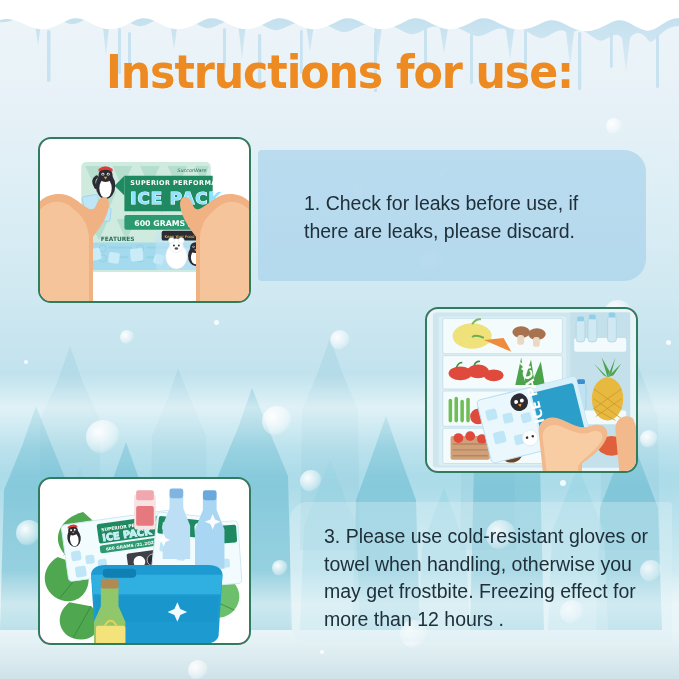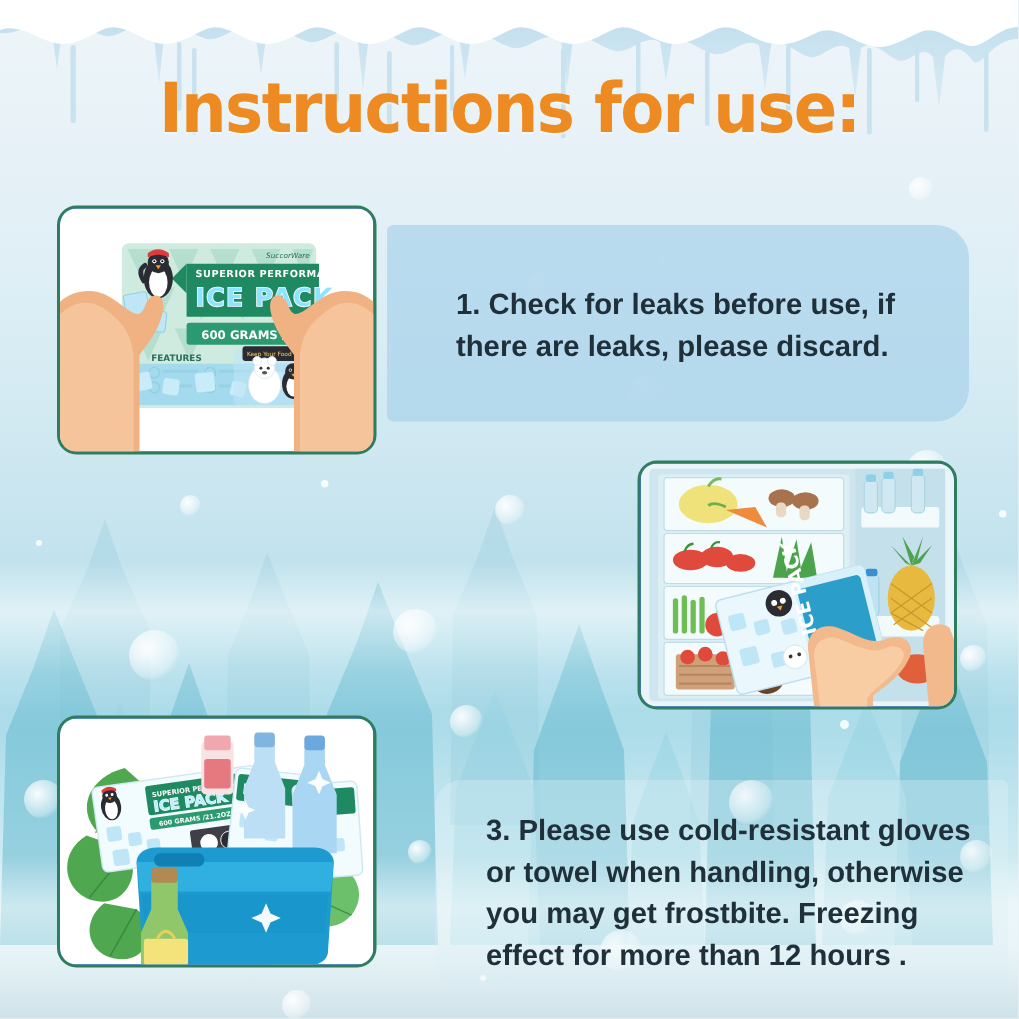--- a/index.html
+++ b/index.html
@@ -61,49 +61,48 @@
   }
 
   
   .panel{
     position:absolute;
     color:#20303a;
     font-family:"Liberation Sans", sans-serif;
     font-size:19.5px;
     line-height:1.42;
     box-sizing:border-box;
-    font-weight:bold;
   }
   .panel .txt{position:relative;z-index:2;white-space:pre-line;}
 
   #panel1{
     left:258px;top:150px;width:388px;height:131px;
     background:linear-gradient(180deg,rgba(183,218,238,.92),rgba(176,214,236,.88));
     border-radius:4px 22px 22px 4px;
     padding:40px 26px 0 46px;
   }
   #panel2{
     left:40px;top:325px;width:388px;height:131px;
     background:linear-gradient(180deg,rgba(221,239,246,.62),rgba(206,233,243,.5));
     border-radius:22px 4px 4px 22px;
     padding:27px 20px 0 37px;
   }
   #panel3{
-    left:290px;top:520px;width:382px;height:140px;
+    left:290px;top:502px;width:382px;height:140px;
     background:linear-gradient(180deg,rgba(226,242,247,.34),rgba(214,237,245,.26));
     border-radius:18px 4px 4px 18px;
     padding:21px 14px 0 34px;
   }
 
   
   .card{
     position:absolute;
     border:2.5px solid #2e7d5e;
     border-radius:13px;
-    background:#1d4ed8;
+    background:#ec4899;
     overflow:hidden;
     box-sizing:border-box;
     z-index:3;
   }
   #card1{left:38px;top:137px;width:213px;height:166px;}
   #card2{left:425px;top:307px;width:213px;height:166px;}
   #card3{left:38px;top:477px;width:213px;height:168px;}
   .card svg{display:block;width:100%;height:100%;}
 </style>
 </head>

